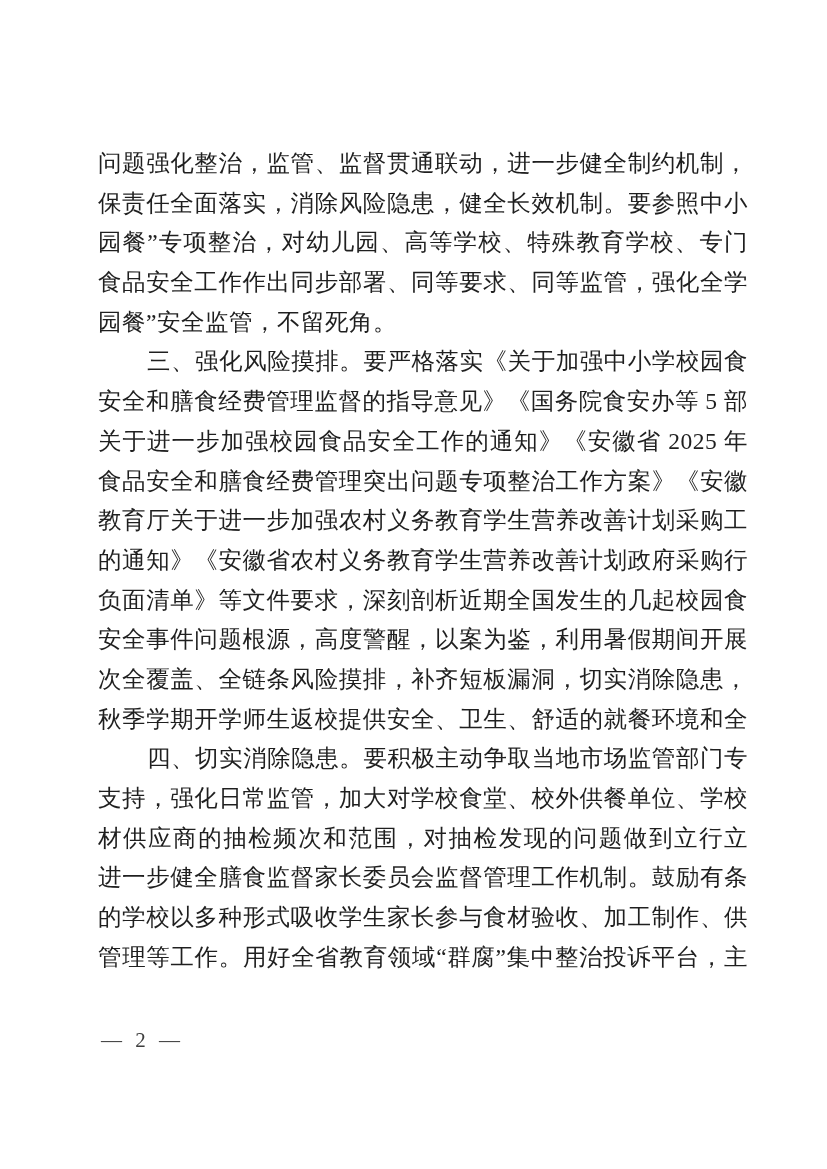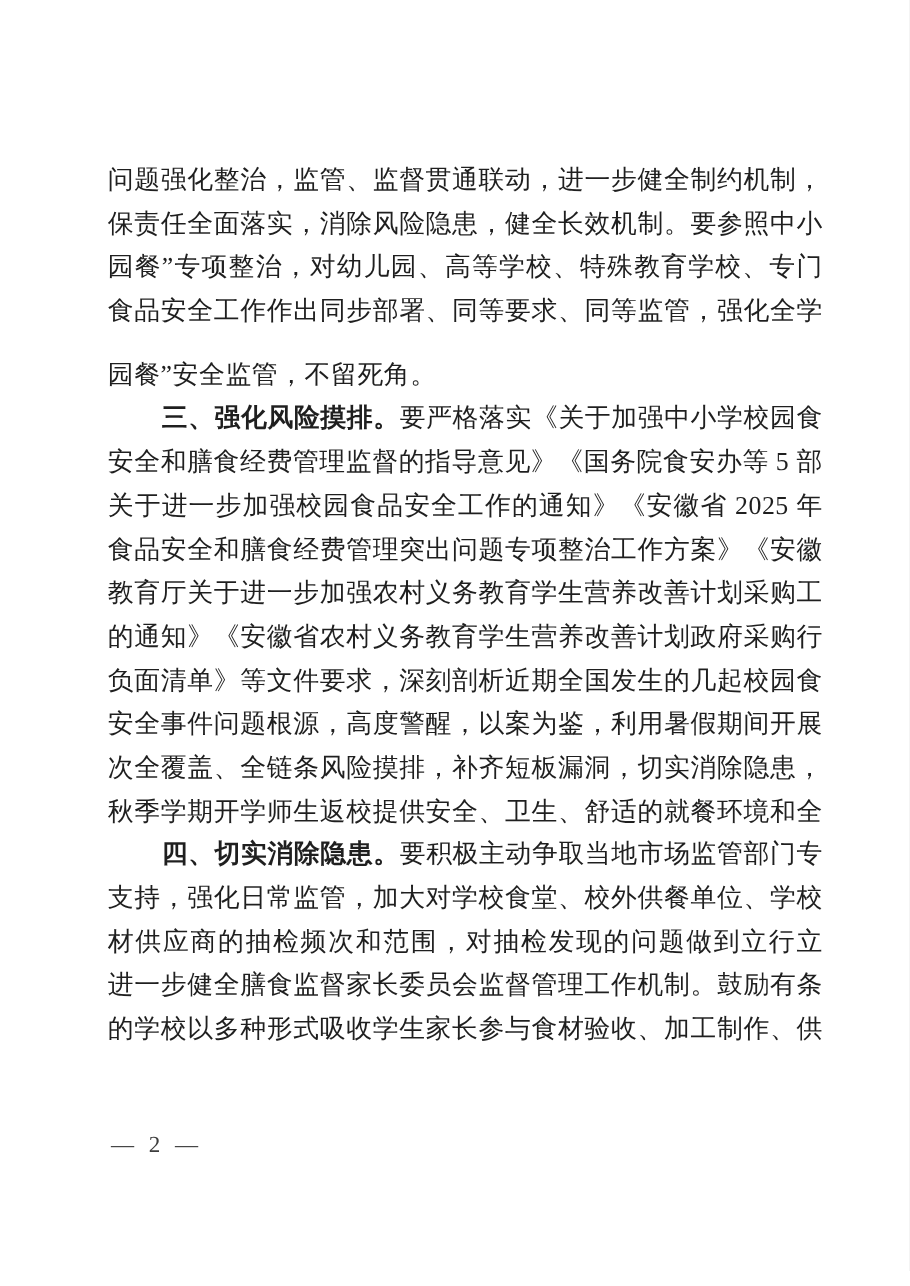--- a/index.html
+++ b/index.html
@@ -31,25 +31,24 @@
     text-align-last: justify;
     text-justify: inter-character;
     overflow: hidden;
     white-space: normal;
   }
   .line.indent {
     padding-left: 49px;
   }
   .line.end {
     text-align-last: left;
-    margin-top: 18px;
   }
   .head {
     font-family: "Liberation Sans", "DejaVu Sans", sans-serif;
-    font-weight: 700;
+    font-weight: 400;
   }
   .footer {
     position: absolute;
     left: 101px;
     top: 1028px;
     font-size: 21px;
     letter-spacing: 4px;
     color: #3d3d3d;
     font-family: "Liberation Serif", "DejaVu Serif", serif;
   }
@@ -114,17 +113,20 @@
     </div>
       <div class="line">
       <span class="head"></span><span>材供应商的抽检频次和范围，对抽检发现的问题做到立行立改。</span>
     </div>
       <div class="line">
       <span class="head"></span><span>进一步健全膳食监督家长委员会监督管理工作机制。鼓励有条件</span>
     </div>
       <div class="line">
       <span class="head"></span><span>的学校以多种形式吸收学生家长参与食材验收、加工制作、供餐</span>
     </div>
+      <div class="line">
+      <span class="head"></span><span>管理等工作。用好全省教育领域“群腐”集中整治投诉平台，主</span>
+    </div>
     </div>
 
   <div class="footer">— 2 —</div>
 
 </div>
 
 </body></html>

